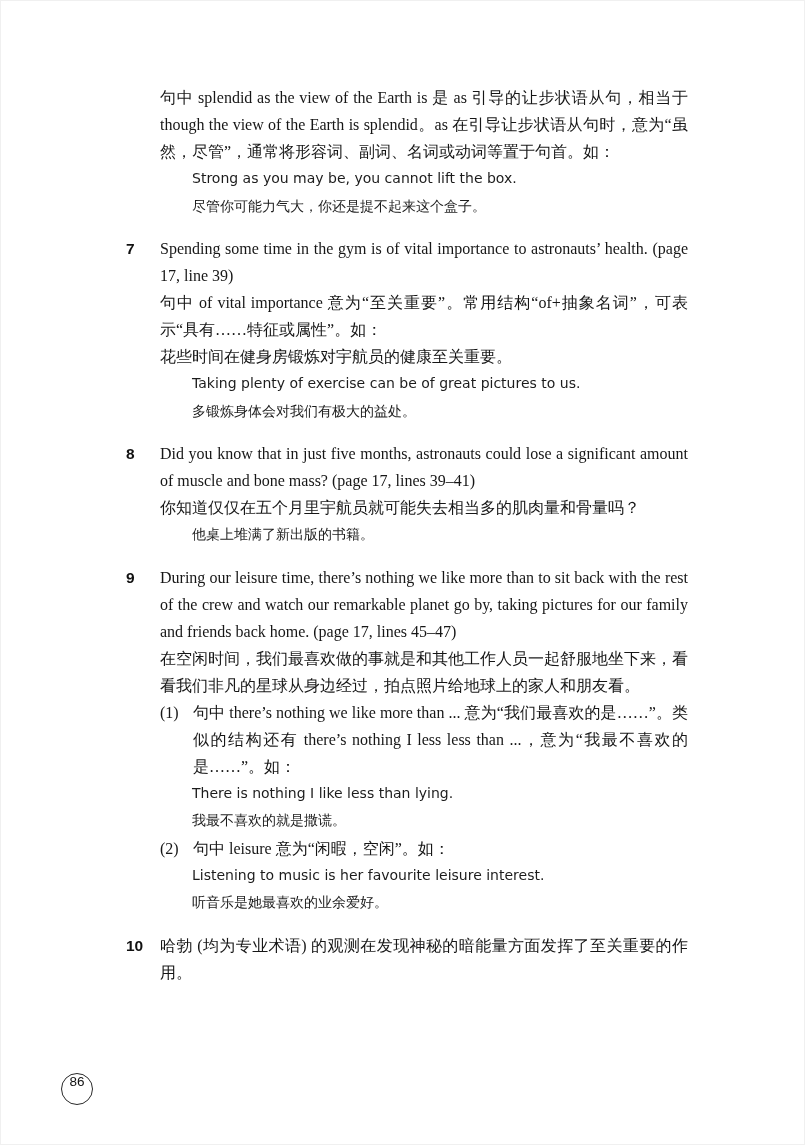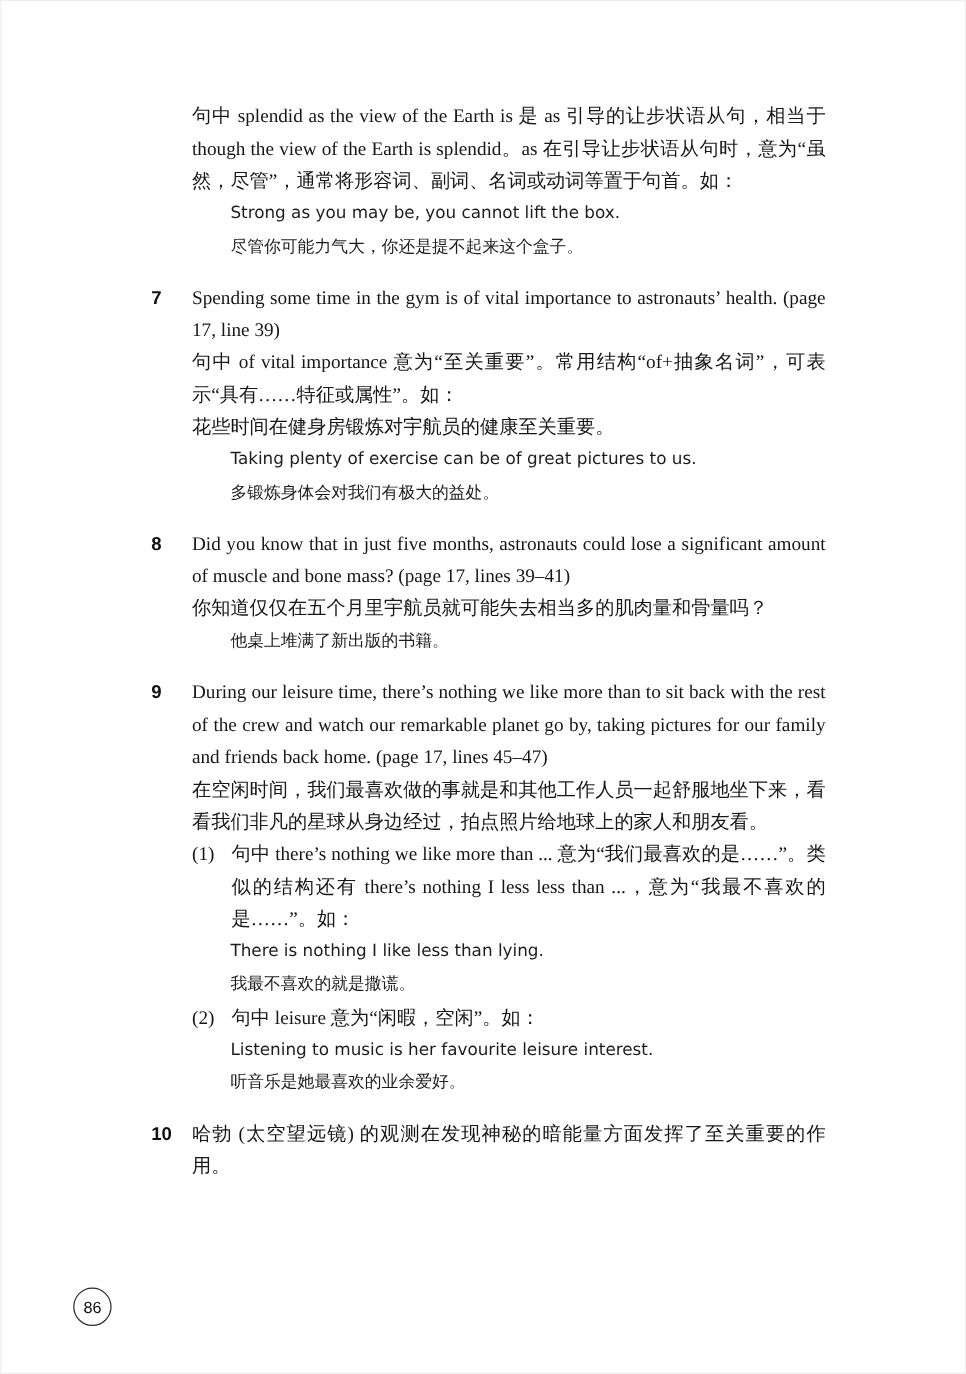--- a/index.html
+++ b/index.html
@@ -61,21 +61,20 @@
   .sub-note { flex: 1 1 auto; }
   .page-circle {
     position: absolute;
     left: 61px;
     top: 1073px;
     width: 32px;
     height: 32px;
     border: 1.4px solid #2a2a2a;
     border-radius: 50%;
     display: flex;
-    align-items: center;
     justify-content: center;
     font-family: "Liberation Sans", sans-serif;
     font-size: 13.5px;
     color: #111;
   }
 </style>
 </head>
 <body>
 
 <div class="page">
@@ -122,21 +121,21 @@
           <span class="sub-label body-text">(2)</span>
           <p class="body-text sub-note">句中 leisure 意为“闲暇，空闲”。如：</p>
         </div>
         <p class="example">Listening to music is her favourite leisure interest.</p>
         <p class="example">听音乐是她最喜欢的业余爱好。</p>
       </div>
     </section>
 
     <section class="item">
       <div class="item-number">10</div>
-      <p class="body-text">哈勃 (太空望远镜) 的观测在发现神秘的暗能量方面发挥了至关重要的作用。</p>
+      <p class="body-text">哈勃 (均为专业术语) 的观测在发现神秘的暗能量方面发挥了至关重要的作用。</p>
     </section>
 
   </div>
 
   <div class="page-circle">
     <span>86</span>
   </div>
 </div>
 
 </body></html>

